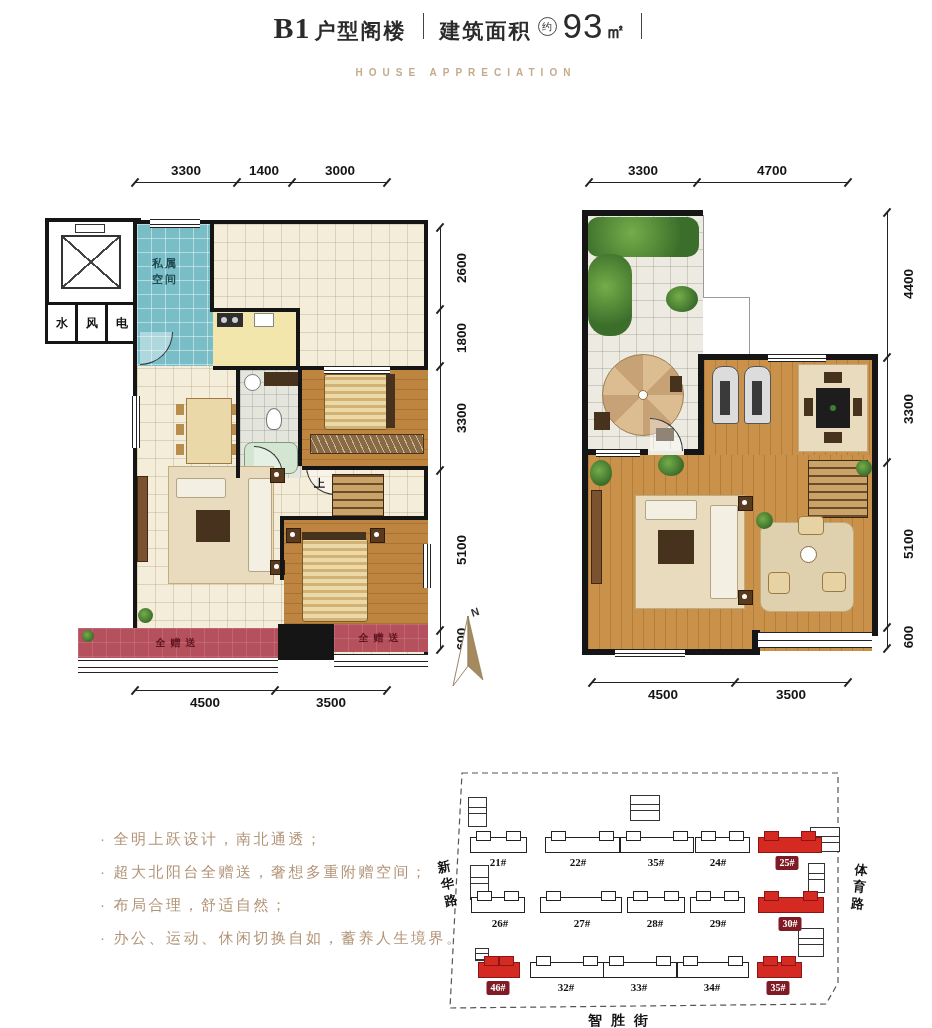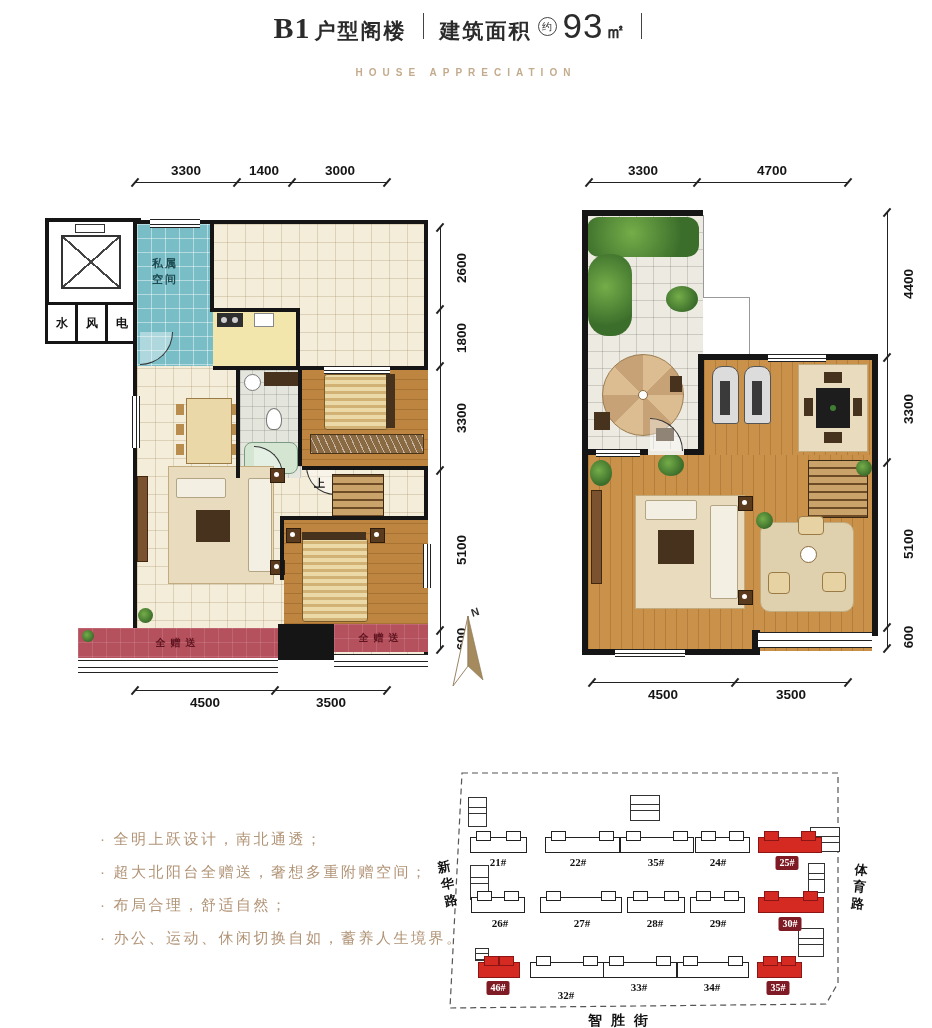--- a/index.html
+++ b/index.html
@@ -377,21 +377,21 @@
     <div class="bldg" style="left:187px;top:142px;width:56px;"></div>
     <span class="blab" style="left:215px;top:162px;">28#</span>
     <div class="bldg" style="left:250px;top:142px;width:53px;"></div>
     <span class="blab" style="left:278px;top:162px;">29#</span>
     <div class="bldg red" style="left:318px;top:142px;width:64px;"></div>
     <span class="blab red" style="left:350px;top:162px;">30#</span>
 
     <div class="bldg red" style="left:38px;top:207px;width:40px;"></div>
     <span class="blab red" style="left:58px;top:226px;">46#</span>
     <div class="bldg" style="left:90px;top:207px;width:72px;"></div>
-    <span class="blab" style="left:126px;top:234px;">32#</span>
+    <span class="blab" style="left:126px;top:226px;">32#</span>
     <div class="bldg" style="left:163px;top:207px;width:72px;"></div>
     <span class="blab" style="left:199px;top:226px;">33#</span>
     <div class="bldg" style="left:237px;top:207px;width:70px;"></div>
     <span class="blab" style="left:272px;top:226px;">34#</span>
     <div class="bldg red" style="left:317px;top:207px;width:43px;"></div>
     <span class="blab red" style="left:338px;top:226px;">35#</span>
 
     <div class="street-v" style="left:0px;top:103px;transform:rotate(-12deg);">新华路</div>
     <div class="street-v" style="left:412px;top:106px;transform:rotate(6deg);">体育路</div>
     <div class="street-h" style="left:148px;top:257px;">智胜街</div>

